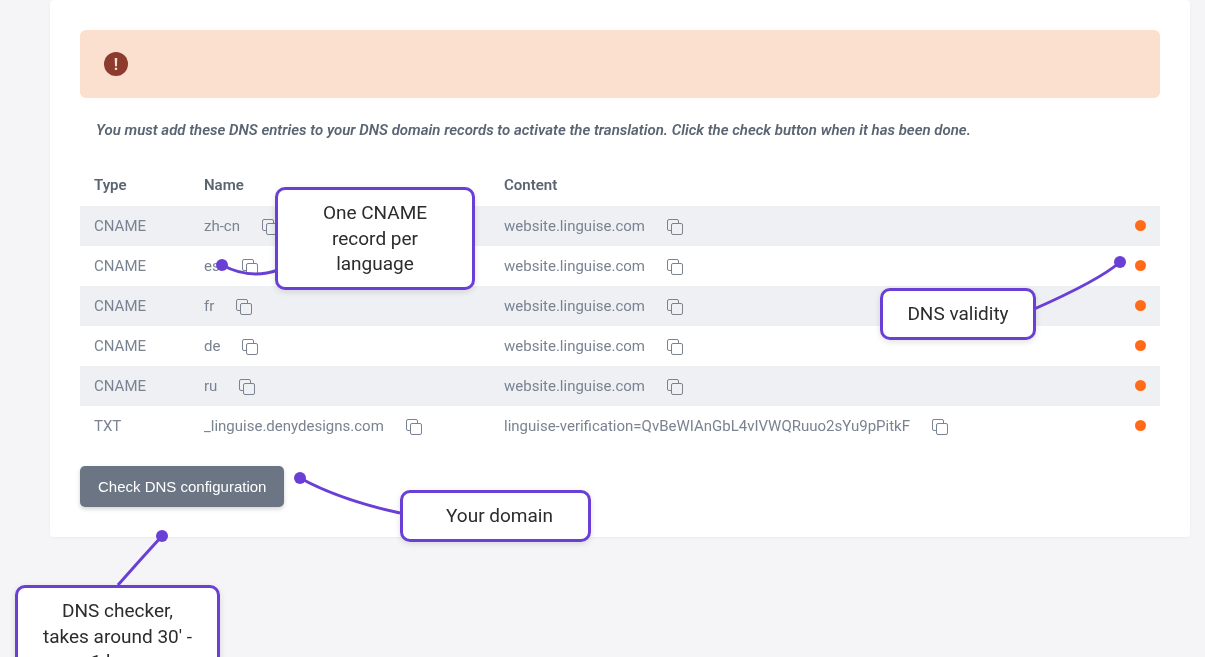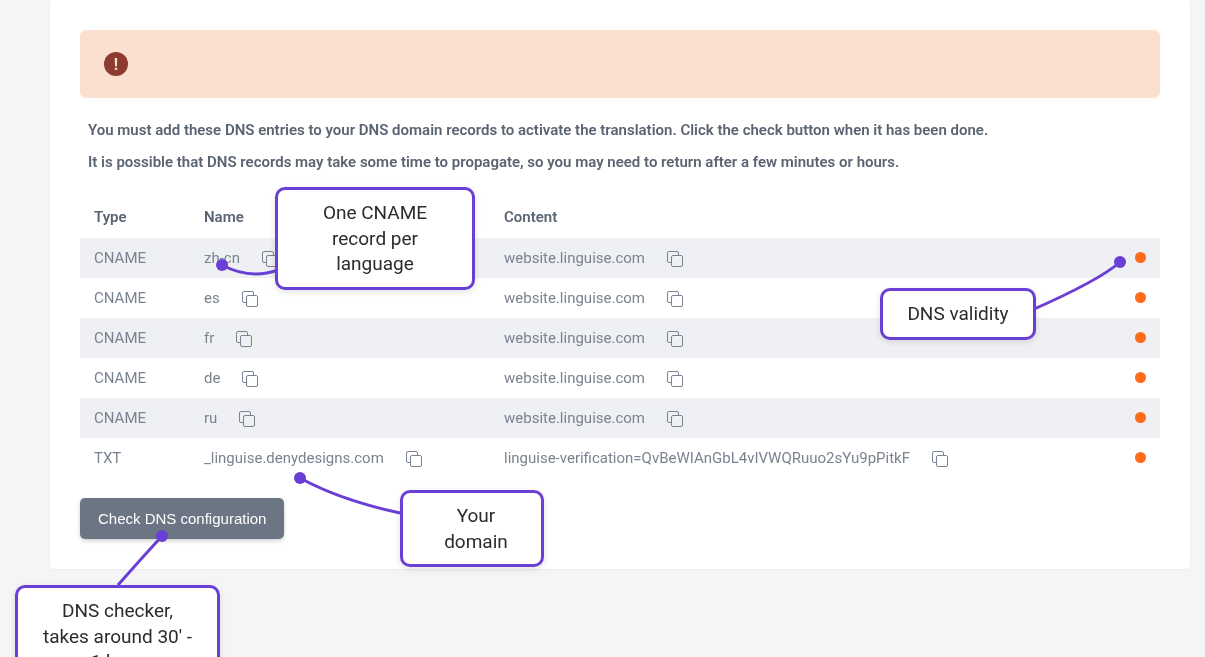--- a/index.html
+++ b/index.html
@@ -48,21 +48,21 @@
     font-size: 24px;
     font-weight: 700;
   }
   .description {
     color: #5a6472;
     font-size: 15px;
     line-height: 1.6;
     font-weight: 600;
     margin-bottom: 22px;
   }
-  .description p { margin: 8px; }
+  .description p { margin: 16px; font-style: italic; }
   table {
     width: 100%;
     border-collapse: collapse;
     font-size: 15px;
   }
   thead th {
     text-align: left;
     color: #5a6472;
     font-weight: 600;
     padding: 12px 14px;
@@ -132,21 +132,21 @@
     padding: 10px 20px;
     font-size: 19px;
     color: #2c2c2c;
     text-align: center;
     box-shadow: 0 2px 6px rgba(0,0,0,0.12);
     z-index: 20;
     line-height: 1.35;
   }
   .callout-cname { left: 275px; top: 175px; width: 200px; margin-top: 12px; }
   .callout-validity { left: 880px; top: 288px; width: 156px; }
-  .callout-domain { left: 400px; top: 490px; width: 144px; padding-left: 28px; }
+  .callout-domain { left: 400px; top: 490px; width: 191px; padding-left: 28px; }
   .callout-dnschecker { left: 15px; top: 585px; width: 205px; }
 
   svg.connector {
     position: absolute;
     left: 0; top: 0;
     width: 1205px; height: 657px;
     pointer-events: none;
     z-index: 15;
   }
   .endpoint {
@@ -157,21 +157,20 @@
 <body>
 
 <div class="card">
 
   <div class="alert">
     <div class="alert-icon">!</div>
   </div>
 
   <div class="description">
     <p>You must add these DNS entries to your DNS domain records to activate the translation. Click the check button when it has been done.</p>
-    <p>It is possible that DNS records may take some time to propagate, so you may need to return after a few minutes or hours.</p>
   </div>
 
   <table>
     <thead>
       <tr>
         <th class="col-type">Type</th>
         <th class="col-name">Name</th>
         <th class="col-content">Content</th>
         <th class="col-status"></th>
       </tr>

